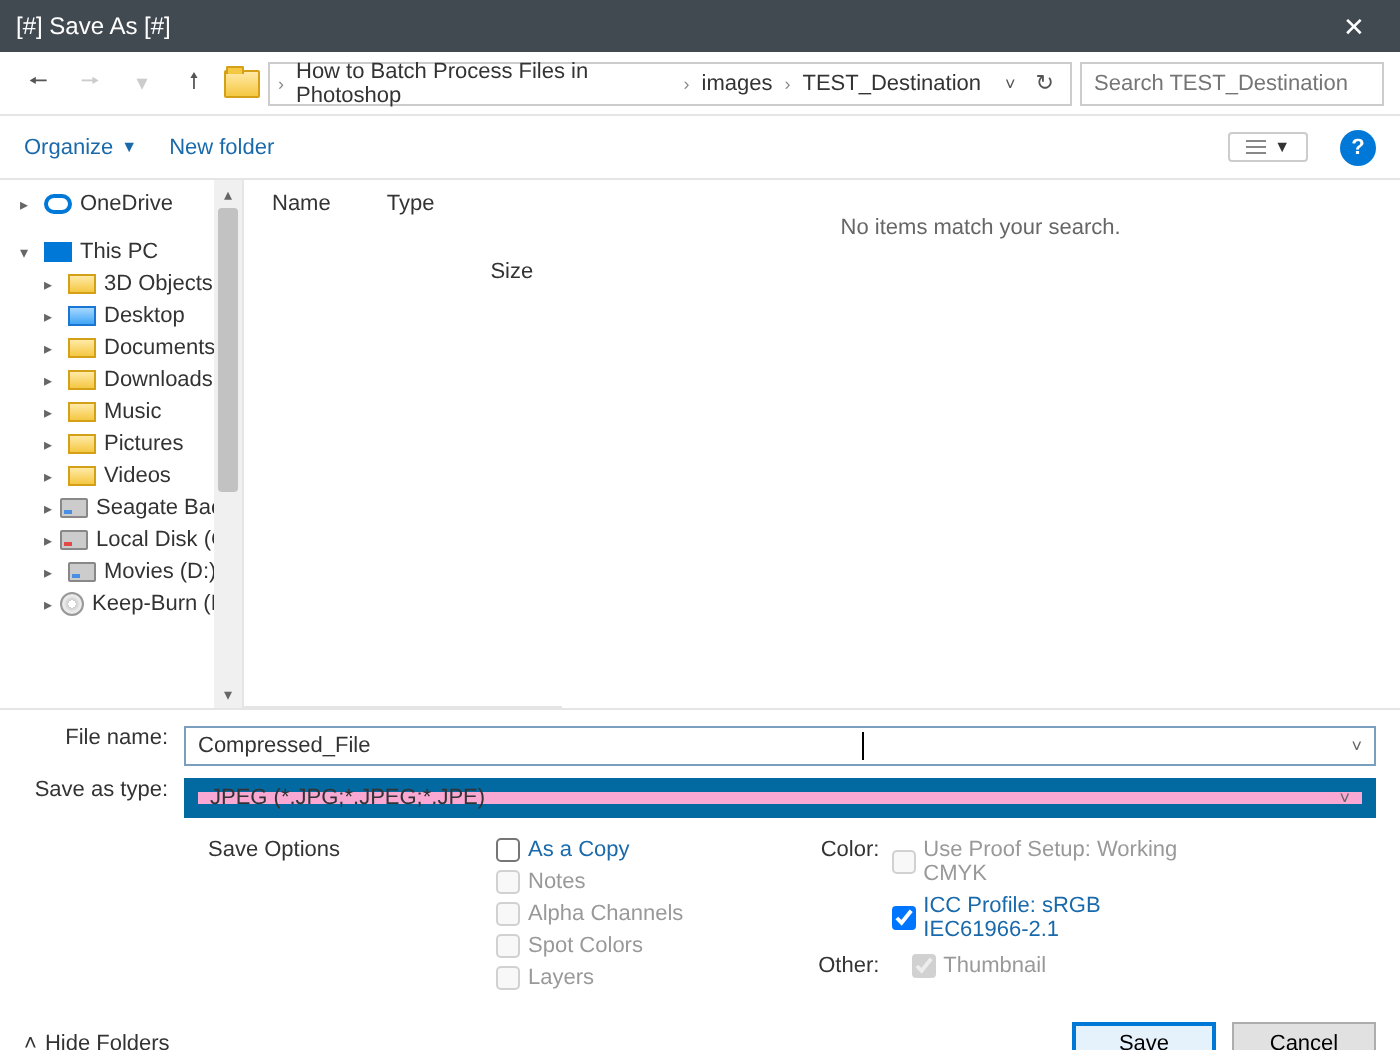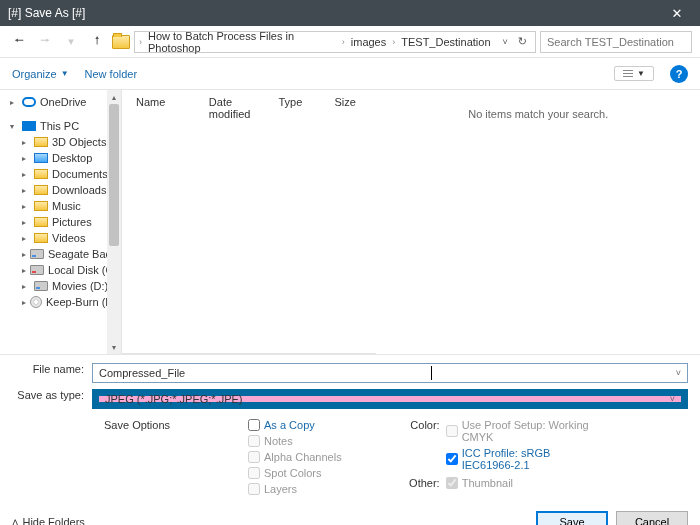--- a/index.html
+++ b/index.html
@@ -42,21 +42,21 @@
 .sidebar-scroll { position: absolute; right: 0; top: 0; bottom: 0; width: 14px; background: #f0f0f0; display: flex; flex-direction: column; }
 .sidebar-scroll .arr { height: 14px; display:flex; align-items:center; justify-content:center; font-size:8px; color:#666; }
 .sidebar-scroll .track { flex:1; position:relative; }
 .sidebar-scroll .thumb { position:absolute; left:2px; right:2px; top:0; height:60%; background:#c2c2c2; border-radius:2px; }
 .filepane { flex: 1; display: flex; }
 .columns { display: flex; border-bottom: 1px solid #e5e5e5; padding: 4px 0; font-size: 11px; color: #333; }
 .columns .col { padding: 2px 14px; cursor: pointer; }
 .columns .col.name { flex: 1.6; }
 .columns .col.date { flex: 1; }
 .columns .col.type { flex: 1; }
-.columns .col.size { flex: 1; }
+.columns .col.size { flex: 1; margin-top: 34px; }
 .empty { flex: 1; display: flex; justify-content: center; padding-top: 18px; color: #666; font-size: 11px; }
 .bottom { border-top: 1px solid #e5e5e5; padding: 8px 12px; }
 .field-row { display: flex; align-items: flex-start; margin-bottom: 6px; }
 .field-row label { width: 80px; text-align: right; padding-right: 8px; font-size: 11px; }
 .field-row .input { flex: 1; height: 20px; border: 1px solid #7a9ebd; background: #fff; padding: 0 6px; font-size: 11px; display: flex; align-items: center; position: relative; }
 .field-row .input.selectish { border: 7px solid #0369a1; background: #f9a8d4; justify-content: space-between; gap: 24px; }
 .field-row .input .caret { color: #666; font-size: 9px; }
 .field-row .cursor-caret { display:inline-block; width:1px; height:14px; background:#000; margin-left:2px; }
 .options { display: flex; gap: 24px; padding: 4px 0 0 92px; font-size: 11px; }
 .options .col1 { width: 120px; }
@@ -191,21 +191,20 @@
       <div class="arr">▴</div>
       <div class="track">
           <div class="thumb"></div>
         </div>
       <div class="arr">▾</div>
     </div>
   </div>
   <div class="filepane">
     <div class="columns">
       <div class="col name">Name</div>
-      <div class="col date">Date modified</div>
       <div class="col type">Type</div>
       <div class="col size">Size</div>
     </div>
     <div class="empty">No items match your search.</div>
   </div>
 </div>
 
 <div class="bottom">
   <div class="field-row">
     <label>File name:</label>
@@ -256,21 +255,21 @@
           <label class="chk">
               <input type="checkbox" disabled="" style="">
               <span class="lbl disabled" style="max-width:130px">Use Proof Setup: Working CMYK</span>
             </label>
           <label class="chk">
               <input type="checkbox" checked="" style="">
               <span class="lbl link" style="max-width:130px">ICC Profile: sRGB IEC61966-2.1</span>
             </label>
         </div>
       </div>
-      <div style="display:flex;gap:6px;margin-top:6px">
+      <div style="display:flex;gap:16px;margin-top:6px">
         <div class="colheader" style="width:40px">Other:</div>
         <label class="chk">
             <input type="checkbox" checked="" disabled="" style="">
             <span class="lbl disabled">Thumbnail</span>
           </label>
       </div>
     </div>
   </div>
 </div>
 

